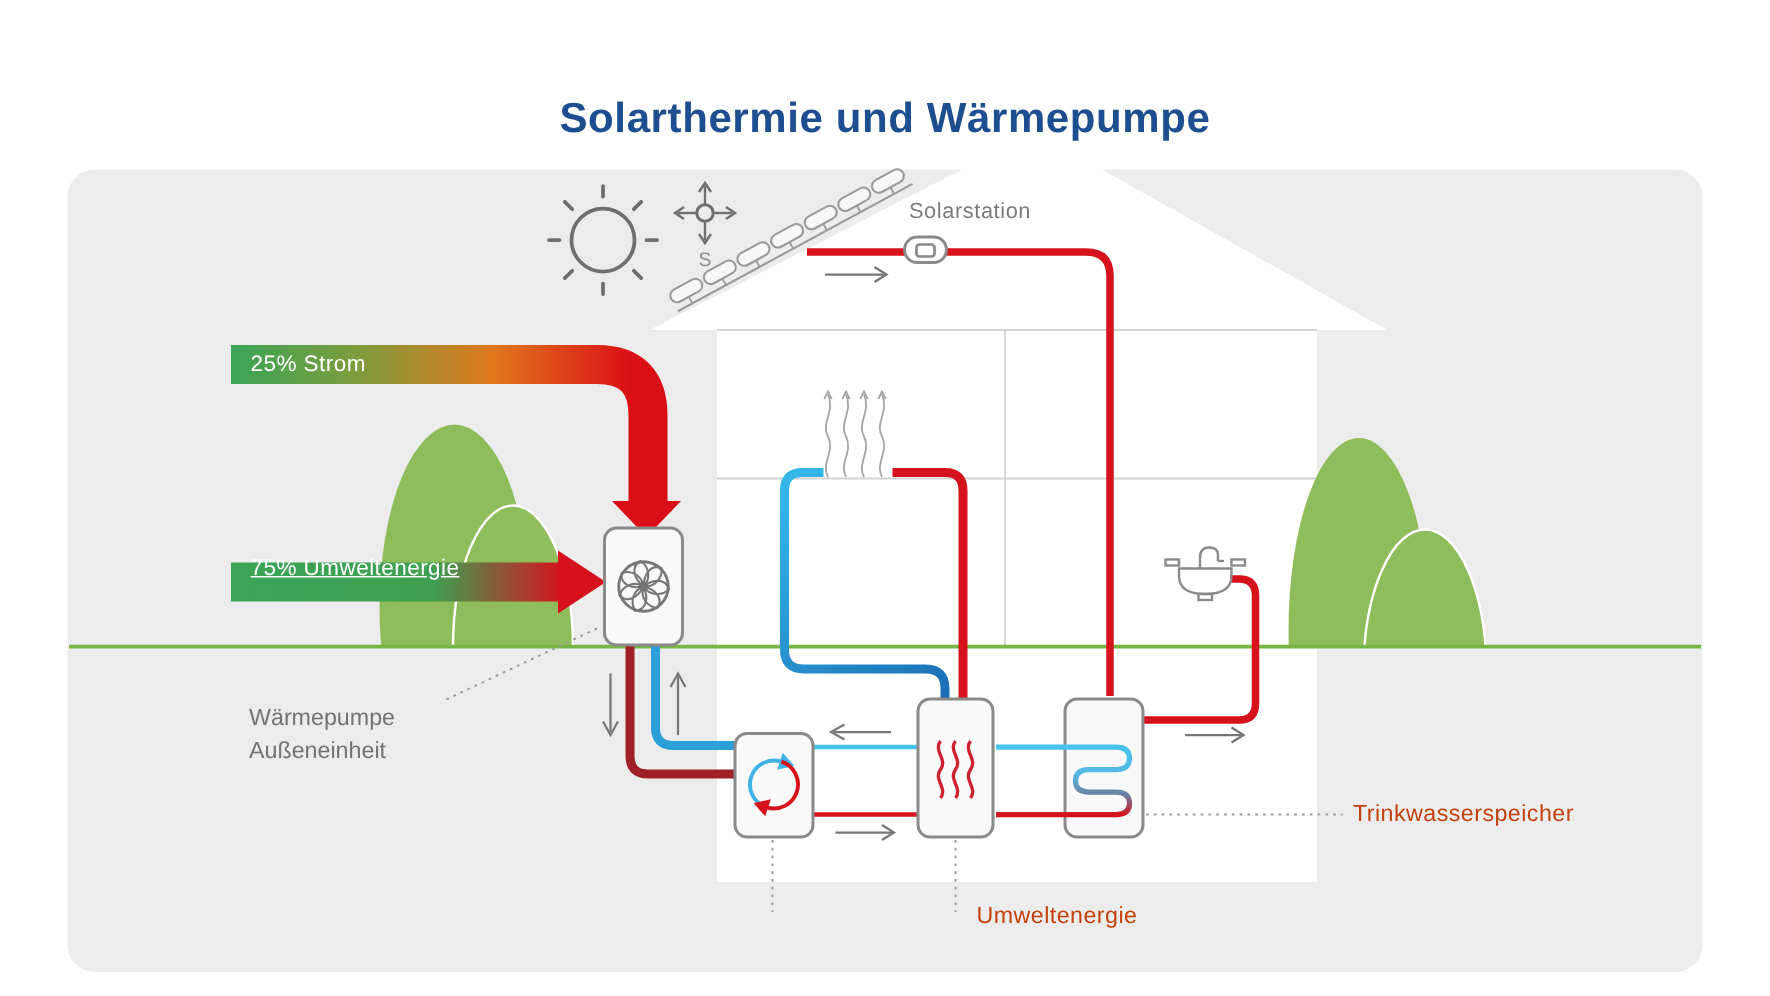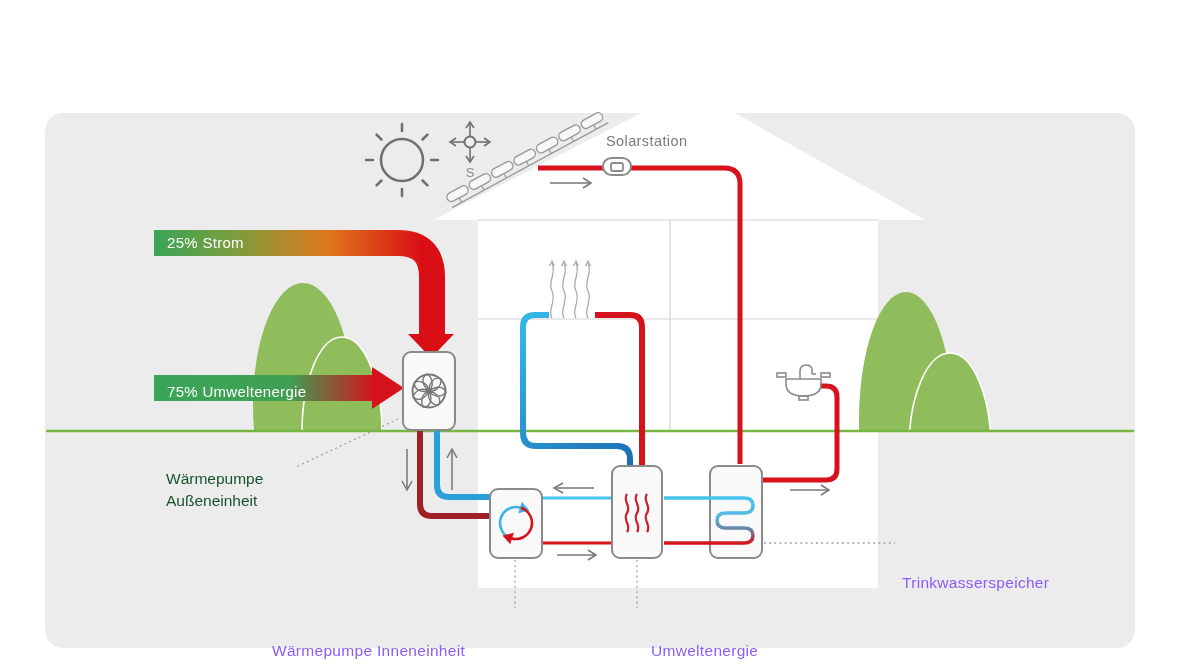--- a/index.html
+++ b/index.html
@@ -1,33 +1,34 @@
 <!DOCTYPE html>
 <html><head>
 <meta charset="utf-8">
 <style>
   html,body{margin:0;padding:0;background:#ffffff;}
   #stage{position:relative;width:1180px;height:664px;background:#ffffff;overflow:hidden;
          font-family:"Liberation Sans",sans-serif;}
   #stage svg{position:absolute;left:0;top:0;}
-  .txt{position:absolute;color:#8b5cf6;font-size:15.5px;letter-spacing:.3px;white-space:nowrap;margin-top:40px;}
+  .txt{position:absolute;color:#c2410c;font-size:15.5px;letter-spacing:.3px;white-space:nowrap;}
   #title{position:absolute;left:0;right:0;top:44px;text-align:center;color:#1d4e90;
          font-size:28px;letter-spacing:.4px;}
   .band-label{position:absolute;color:#ffffff;font-size:15px;letter-spacing:.3px;white-space:nowrap;}
   #lbl-solarstation{position:absolute;left:606px;top:133px;color:#7b7b7b;font-size:14.5px;letter-spacing:.4px;text-align:right;}
-  #lbl-outdoor{position:absolute;left:166px;top:468px;color:#14532d;font-size:15.5px;line-height:22px;}
+  #lbl-outdoor{position:absolute;left:166px;top:468px;color:#737373;font-size:15.5px;line-height:22px;}
   #lbl-indoor{left:272px;top:602px;}
   #lbl-buffer{left:651px;top:602px;}
   #lbl-dhw{left:902px;top:534px;}
 </style>
 </head>
 <body>
 
 <div id="stage">
 
+  <h1 id="title">Solarthermie und Wärmepumpe</h1>
 
   <svg width="1180" height="664" viewBox="0 0 1180 664">
     <defs>
       <linearGradient id="gradStrom" gradientUnits="userSpaceOnUse" x1="154" y1="0" x2="436" y2="0">
         <stop offset="0" stop-color="#3aa557"></stop>
           <stop offset="0.3" stop-color="#7f9c3c"></stop>
         <stop offset="0.62" stop-color="#e0771c"></stop>
           <stop offset="0.95" stop-color="#da0e15"></stop>
       </linearGradient>
       <linearGradient id="gradUmwelt" gradientUnits="userSpaceOnUse" x1="154" y1="0" x2="400" y2="0">
@@ -218,24 +219,23 @@
       <line x1="398" y1="419" x2="296" y2="467"></line>
       <line x1="515" y1="560" x2="515" y2="608"></line>
       <line x1="637" y1="560" x2="637" y2="608"></line>
       <line x1="764" y1="543" x2="895" y2="543"></line>
     </g>
   </svg>
 
   <div id="lbl-solarstation">Solarstation</div>
 
   <div class="band-label" style="left:167px;top:234px;text-align:right;">25% Strom</div>
-  <div class="band-label" style="left:167px;top:383px;">75% Umweltenergie</div>
+  <div class="band-label" style="left:167px;top:370px;text-decoration:underline;">75% Umweltenergie</div>
 
   <div id="lbl-outdoor">
     <div>Wärmepumpe</div>
     <div>Außeneinheit</div>
   </div>
 
-  <div class="txt" id="lbl-indoor">Wärmepumpe Inneneinheit</div>
   <div class="txt" id="lbl-buffer">Umweltenergie</div>
   <div class="txt" id="lbl-dhw">Trinkwasserspeicher</div>
 
 </div>
 
 </body></html>

